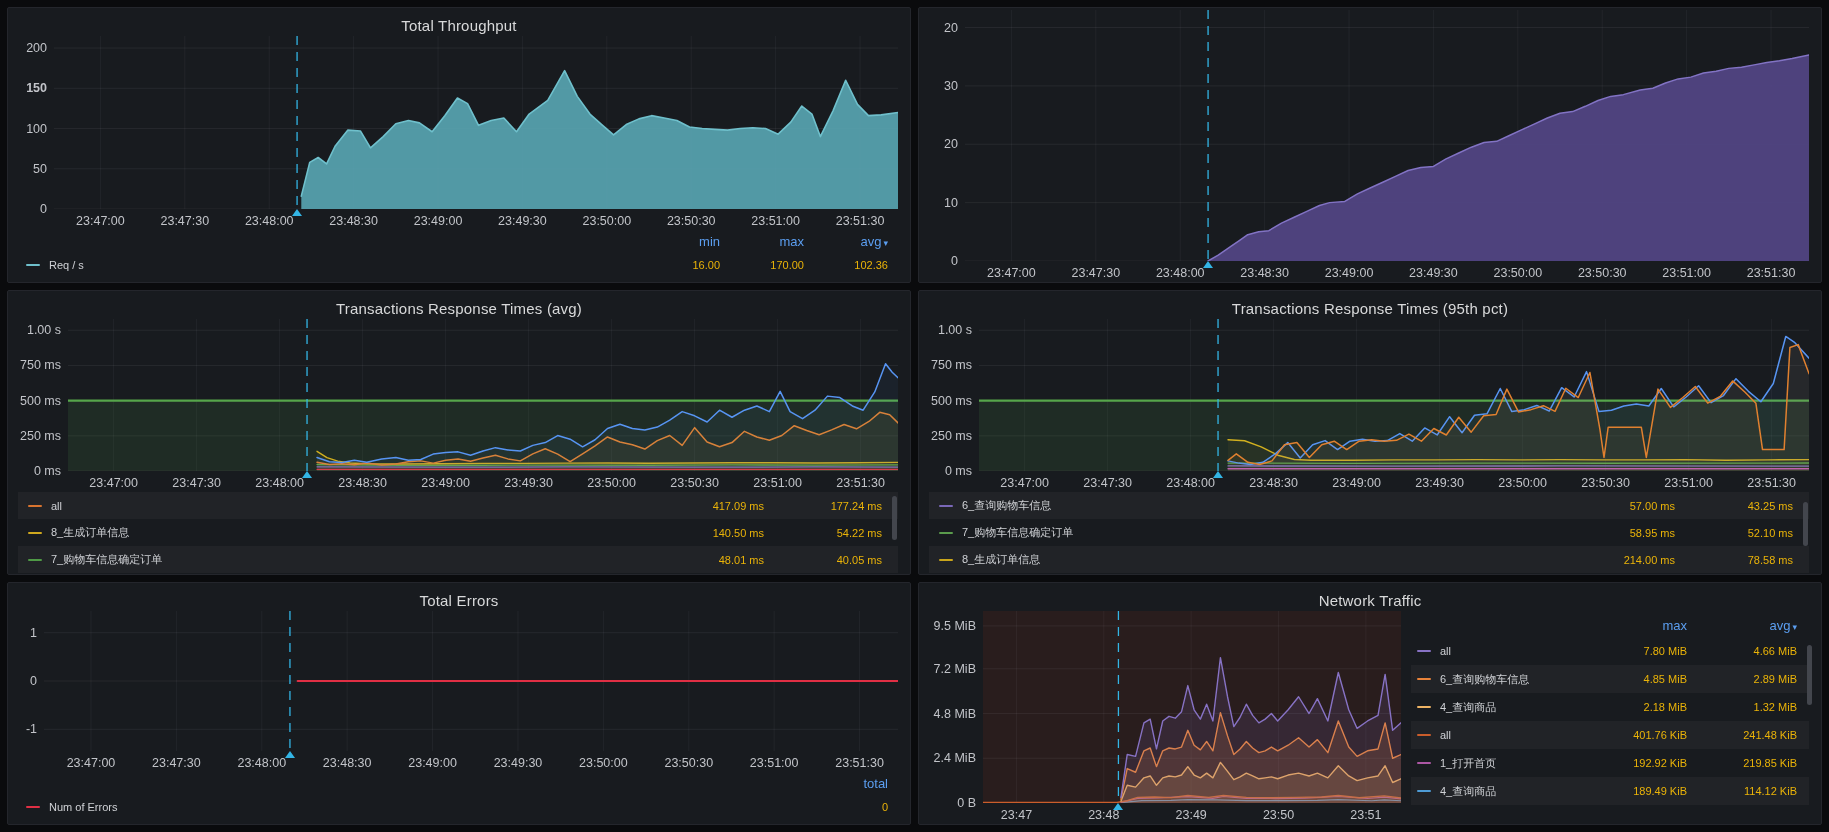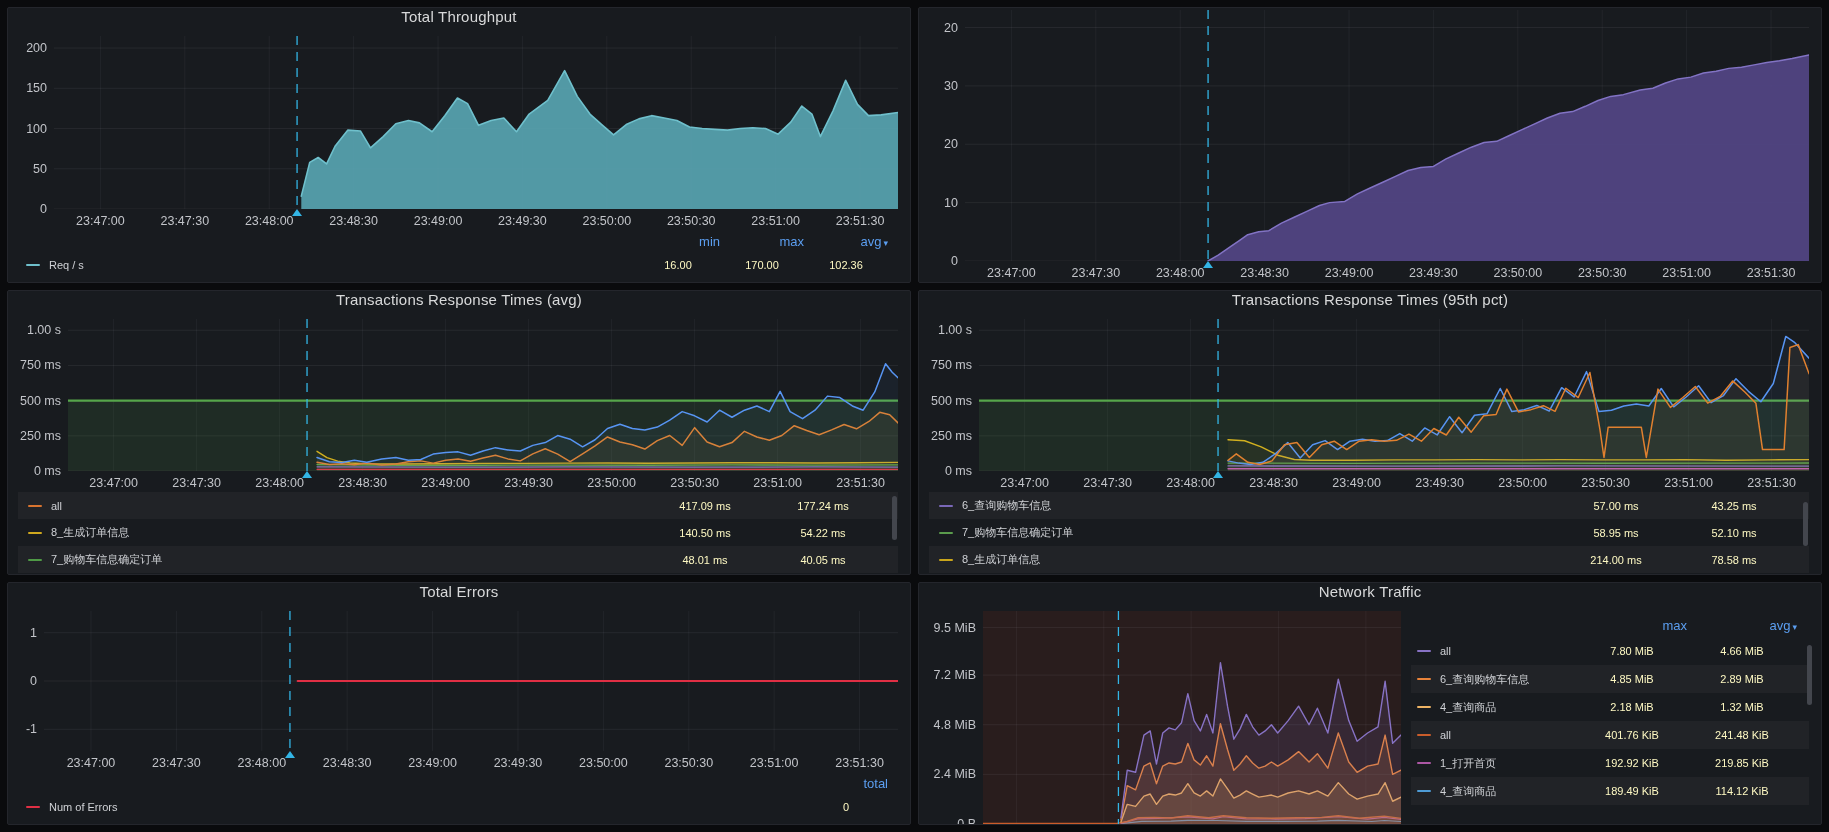--- a/index.html
+++ b/index.html
@@ -9,21 +9,21 @@
     font-family:"Liberation Sans","DejaVu Sans",sans-serif;
   }
   .dash{
     display:grid;grid-template-columns:1fr 1fr;grid-template-rows:276px 285px 243px;
     gap:7px;padding:7px;box-sizing:border-box;width:1829px;height:832px;
   }
   .panel{
     background:#181b1f;border:1px solid #24262c;border-radius:2px;
     display:flex;flex-direction:column;overflow:hidden;box-sizing:border-box;
   }
-  .panel-header{height:26px;flex:0 0 auto;display:flex;align-items:flex-start;justify-content:center;cursor:pointer}
+  .panel-header{height:26px;flex:0 0 auto;display:flex;align-items:flex-end;justify-content:center;cursor:pointer}
   .panel-title{margin:0;font-size:15px;font-weight:500;color:#d8d9da;letter-spacing:.2px}
   .panel-body{flex:1;display:flex;flex-direction:column;min-height:0;padding:2px 12px 0 6px}
   .panel-body.horizontal{flex-direction:row;padding:2px 8px 0 6px}
   .chart-col{flex:1;display:flex;flex-direction:column;min-width:0}
   .chart{flex:1;display:flex;min-height:0}
   .y-axis{position:relative;flex:0 0 auto}
   .y-tick{position:absolute;right:7px;transform:translateY(-50%);font-size:12.5px;color:#c2c4c9;white-space:nowrap}
   .plot{flex:1;position:relative;min-width:0}
   .plot svg{position:absolute;inset:0;width:100%;height:100%;display:block}
   .x-axis{height:21px;flex:0 0 auto;position:relative}
@@ -33,21 +33,21 @@
   .legend{flex:0 0 auto;position:relative}
   .legend-stats{padding:0 10px 4px 8px}
   .lhdr{display:flex;justify-content:flex-end;align-items:center;height:22px}
   .hcol{width:84px;text-align:right;color:#5b9ef0;font-size:13px;font-weight:500;cursor:pointer}
   .caret{font-size:9px;margin-left:2px;color:#5b9ef0}
   .lrow{display:flex;align-items:center;font-size:11px}
   .legend-stats .lrow{height:26px}
   .flexfill{flex:1;display:flex;align-items:center;min-width:0;overflow:hidden}
   .dash-swatch{display:inline-block;width:14px;height:2px;border-radius:1px;margin:0 9px 0 4px;flex:0 0 auto}
   .lname{color:#d0d2d6;white-space:nowrap;cursor:pointer}
-  .lval{width:84px;text-align:center;color:#fef9c3;white-space:nowrap}
+  .lval{width:84px;text-align:right;color:#eab308;white-space:nowrap}
   .legend-table{height:82px;overflow:hidden;margin:0 0 0 4px}
   .legend-table .lrow{height:27px;padding:0 16px 0 6px}
   .legend-table .lval{width:118px}
   .striped{background:rgba(255,255,255,.04)}
   .legend-side{flex:0 0 398px;padding:2px 4px 0 10px;display:flex;flex-direction:column}
   .legend-side .lhdr{height:24px;padding-right:12px}
   .legend-side .hcol{width:110px}
   .legend-side .lrow{height:28px;padding:0 12px 0 2px}
   .legend-side .lval{width:110px}
   .scroll-pill{position:absolute;right:1px;width:5px;border-radius:3px;background:#43464d;cursor:pointer}
@@ -58,21 +58,21 @@
 <div class="dash">
 
   <section class="panel">
     <header class="panel-header">
       <h2 class="panel-title">Total Throughput</h2>
     </header>
     <div class="panel-body">
       <div class="chart">
         <div class="y-axis" style="width: 40px;">
             <span class="y-tick" style="top: 6.97674%;">200</span>
-            <span class="y-tick" style="top: 30.2326%;">150</span>
+            <span class="y-tick" style="top: 30.2326%; font-weight: bold;">150</span>
             <span class="y-tick" style="top: 53.4884%;">100</span>
             <span class="y-tick" style="top: 76.7442%;">50</span>
             <span class="y-tick" style="top: 100%;">0</span>
           </div>
         <div class="plot">
             <svg viewBox="0 0 1000 300" preserveAspectRatio="none">
               <line x1="0" x2="1000" y1="20.93" y2="20.93" stroke="#ccccdc" stroke-opacity="0.08" vector-effect="non-scaling-stroke"></line>
               <line x1="0" x2="1000" y1="90.70" y2="90.70" stroke="#ccccdc" stroke-opacity="0.08" vector-effect="non-scaling-stroke"></line>
               <line x1="0" x2="1000" y1="160.47" y2="160.47" stroke="#ccccdc" stroke-opacity="0.08" vector-effect="non-scaling-stroke"></line>
               <line x1="0" x2="1000" y1="230.23" y2="230.23" stroke="#ccccdc" stroke-opacity="0.08" vector-effect="non-scaling-stroke"></line>
@@ -442,20 +442,28 @@
                 <path d="M330.0 300 L330.0 297.09 L345.0 272.33 L365.0 275.24 L385.0 260.68 L400.0 257.77 L415.0 272.33 L430.0 260.68 L445.0 257.77 L460.0 259.22 L475.0 256.31 L490.0 243.20 L505.0 256.31 L520.0 260.68 L535.0 253.40 L550.0 260.68 L568.0 236.50 L585.0 250.49 L600.0 263.59 L615.0 259.22 L630.0 253.40 L645.0 257.77 L660.0 262.14 L675.0 260.68 L690.0 259.22 L705.0 262.14 L730.0 256.31 L755.0 253.40 L780.0 257.77 L800.0 253.40 L825.0 260.68 L850.0 241.75 L875.0 257.77 L895.0 265.05 L920.0 260.68 L945.0 257.77 L962.0 241.75 L980.0 267.96 L1000.0 262.14 L1000.0 300 Z" fill="#edb364" fill-opacity="0.16"></path>
                 <polyline points="330.0,297.09 345.0,272.33 365.0,275.24 385.0,260.68 400.0,257.77 415.0,272.33 430.0,260.68 445.0,257.77 460.0,259.22 475.0,256.31 490.0,243.20 505.0,256.31 520.0,260.68 535.0,253.40 550.0,260.68 568.0,236.50 585.0,250.49 600.0,263.59 615.0,259.22 630.0,253.40 645.0,257.77 660.0,262.14 675.0,260.68 690.0,259.22 705.0,262.14 730.0,256.31 755.0,253.40 780.0,257.77 800.0,253.40 825.0,260.68 850.0,241.75 875.0,257.77 895.0,265.05 920.0,260.68 945.0,257.77 962.0,241.75 980.0,267.96 1000.0,262.14" fill="none" stroke="#edb364" stroke-width="1.4" stroke-linejoin="round" stroke-linecap="round" vector-effect="non-scaling-stroke"></polyline>
                 <path d="M330.0 300 L330.0 294.17 L345.0 246.12 L365.0 251.94 L385.0 218.45 L400.0 214.08 L415.0 243.20 L430.0 218.45 L445.0 214.08 L460.0 215.53 L475.0 212.62 L490.0 186.41 L505.0 209.71 L520.0 216.99 L535.0 203.88 L550.0 218.45 L568.0 158.74 L585.0 195.15 L600.0 224.27 L615.0 215.53 L630.0 203.88 L645.0 214.08 L660.0 221.36 L675.0 218.45 L690.0 212.62 L705.0 218.45 L730.0 209.71 L755.0 198.06 L780.0 212.62 L800.0 200.97 L825.0 221.36 L850.0 171.84 L875.0 212.62 L895.0 227.18 L920.0 218.45 L945.0 215.53 L962.0 174.76 L980.0 230.10 L1000.0 224.27 L1000.0 300 Z" fill="#e8833a" fill-opacity="0.16"></path>
                 <polyline points="330.0,294.17 345.0,246.12 365.0,251.94 385.0,218.45 400.0,214.08 415.0,243.20 430.0,218.45 445.0,214.08 460.0,215.53 475.0,212.62 490.0,186.41 505.0,209.71 520.0,216.99 535.0,203.88 550.0,218.45 568.0,158.74 585.0,195.15 600.0,224.27 615.0,215.53 630.0,203.88 645.0,214.08 660.0,221.36 675.0,218.45 690.0,212.62 705.0,218.45 730.0,209.71 755.0,198.06 780.0,212.62 800.0,200.97 825.0,221.36 850.0,171.84 875.0,212.62 895.0,227.18 920.0,218.45 945.0,215.53 962.0,174.76 980.0,230.10 1000.0,224.27" fill="none" stroke="#e8833a" stroke-width="1.4" stroke-linejoin="round" stroke-linecap="round" vector-effect="non-scaling-stroke"></polyline>
                 <path d="M330.0 300 L330.0 291.26 L345.0 224.27 L365.0 227.18 L385.0 174.76 L400.0 168.93 L415.0 215.53 L430.0 171.84 L445.0 164.56 L460.0 167.48 L475.0 157.28 L490.0 116.50 L505.0 154.37 L520.0 168.93 L535.0 145.63 L550.0 171.84 L568.0 72.82 L585.0 133.98 L600.0 180.58 L615.0 166.02 L630.0 145.63 L645.0 163.11 L660.0 174.76 L675.0 168.93 L690.0 160.19 L705.0 171.84 L730.0 154.37 L755.0 133.98 L780.0 160.19 L800.0 136.89 L825.0 171.84 L850.0 96.12 L875.0 154.37 L895.0 183.50 L920.0 171.84 L945.0 163.11 L962.0 99.03 L980.0 186.41 L1000.0 174.76 L1000.0 300 Z" fill="#8772c4" fill-opacity="0.14"></path>
                 <polyline points="330.0,291.26 345.0,224.27 365.0,227.18 385.0,174.76 400.0,168.93 415.0,215.53 430.0,171.84 445.0,164.56 460.0,167.48 475.0,157.28 490.0,116.50 505.0,154.37 520.0,168.93 535.0,145.63 550.0,171.84 568.0,72.82 585.0,133.98 600.0,180.58 615.0,166.02 630.0,145.63 645.0,163.11 660.0,174.76 675.0,168.93 690.0,160.19 705.0,171.84 730.0,154.37 755.0,133.98 780.0,160.19 800.0,136.89 825.0,171.84 850.0,96.12 875.0,154.37 895.0,183.50 920.0,171.84 945.0,163.11 962.0,99.03 980.0,186.41 1000.0,174.76" fill="none" stroke="#8772c4" stroke-width="1.4" stroke-linejoin="round" stroke-linecap="round" vector-effect="non-scaling-stroke"></polyline>
                 <line x1="324.0" x2="324.0" y1="0" y2="300" stroke="#33b5e5" stroke-width="1.3" stroke-dasharray="9 7" vector-effect="non-scaling-stroke"></line>
               </svg>
             </div>
         </div>
+        <div class="x-axis" style="margin-left: 58px;">
+            <span class="x-tick" style="left: 8%;">23:47</span>
+            <span class="x-tick" style="left: 28.9%;">23:48</span>
+            <span class="x-tick" style="left: 49.8%;">23:49</span>
+            <span class="x-tick" style="left: 70.7%;">23:50</span>
+            <span class="x-tick" style="left: 91.6%;">23:51</span>
+            <span class="anno-marker" style="left: 32.4%;"></span>
+          </div>
       </div>
       <div class="legend legend-side">
           <div class="lhdr">
             <div class="hcol"><span>max</span></div>
             <div class="hcol"><span>avg</span><span class="caret">▾</span></div>
           </div>
           <div class="lrow">
             <div class="flexfill">
               <span class="dash-swatch" style="background: rgb(135, 114, 196);"></span>
               <span class="lname">all</span>

